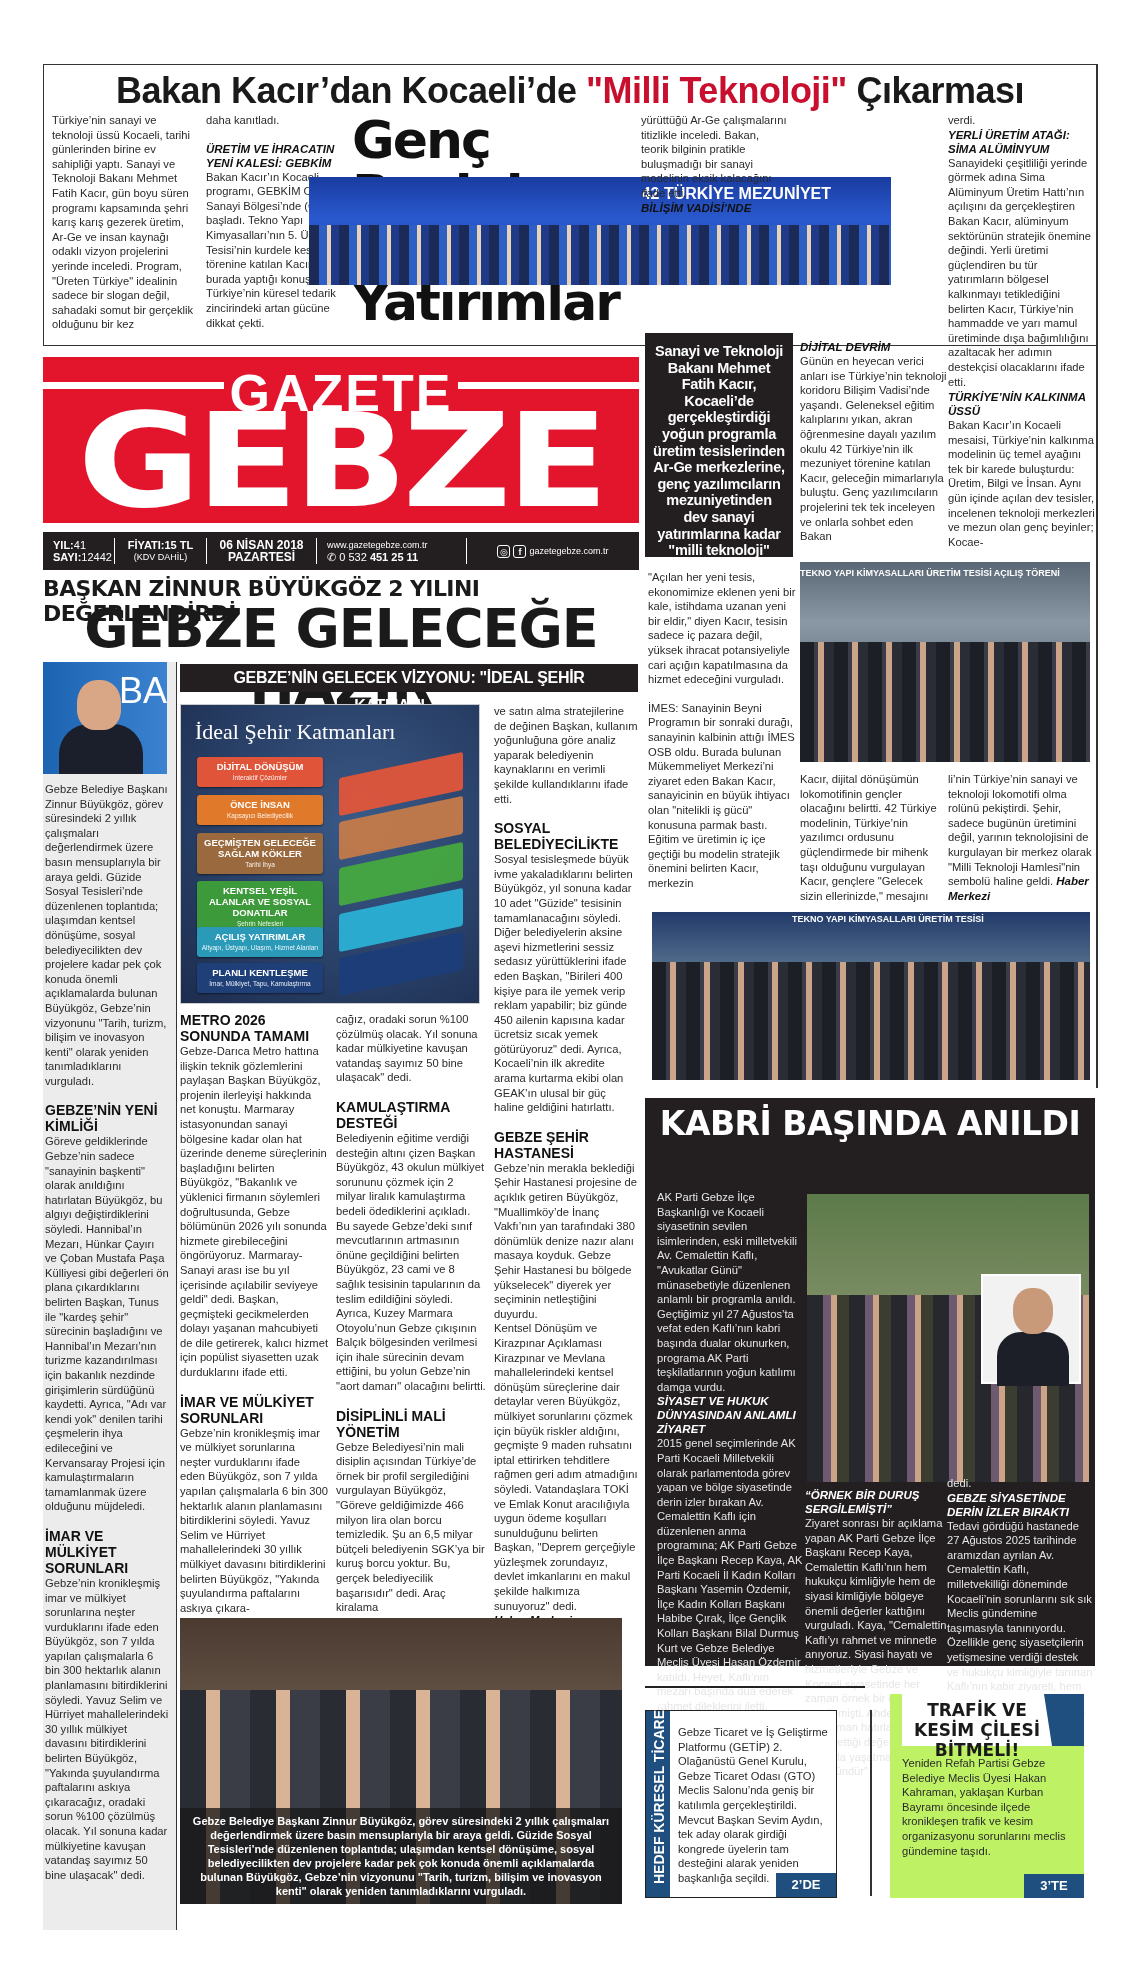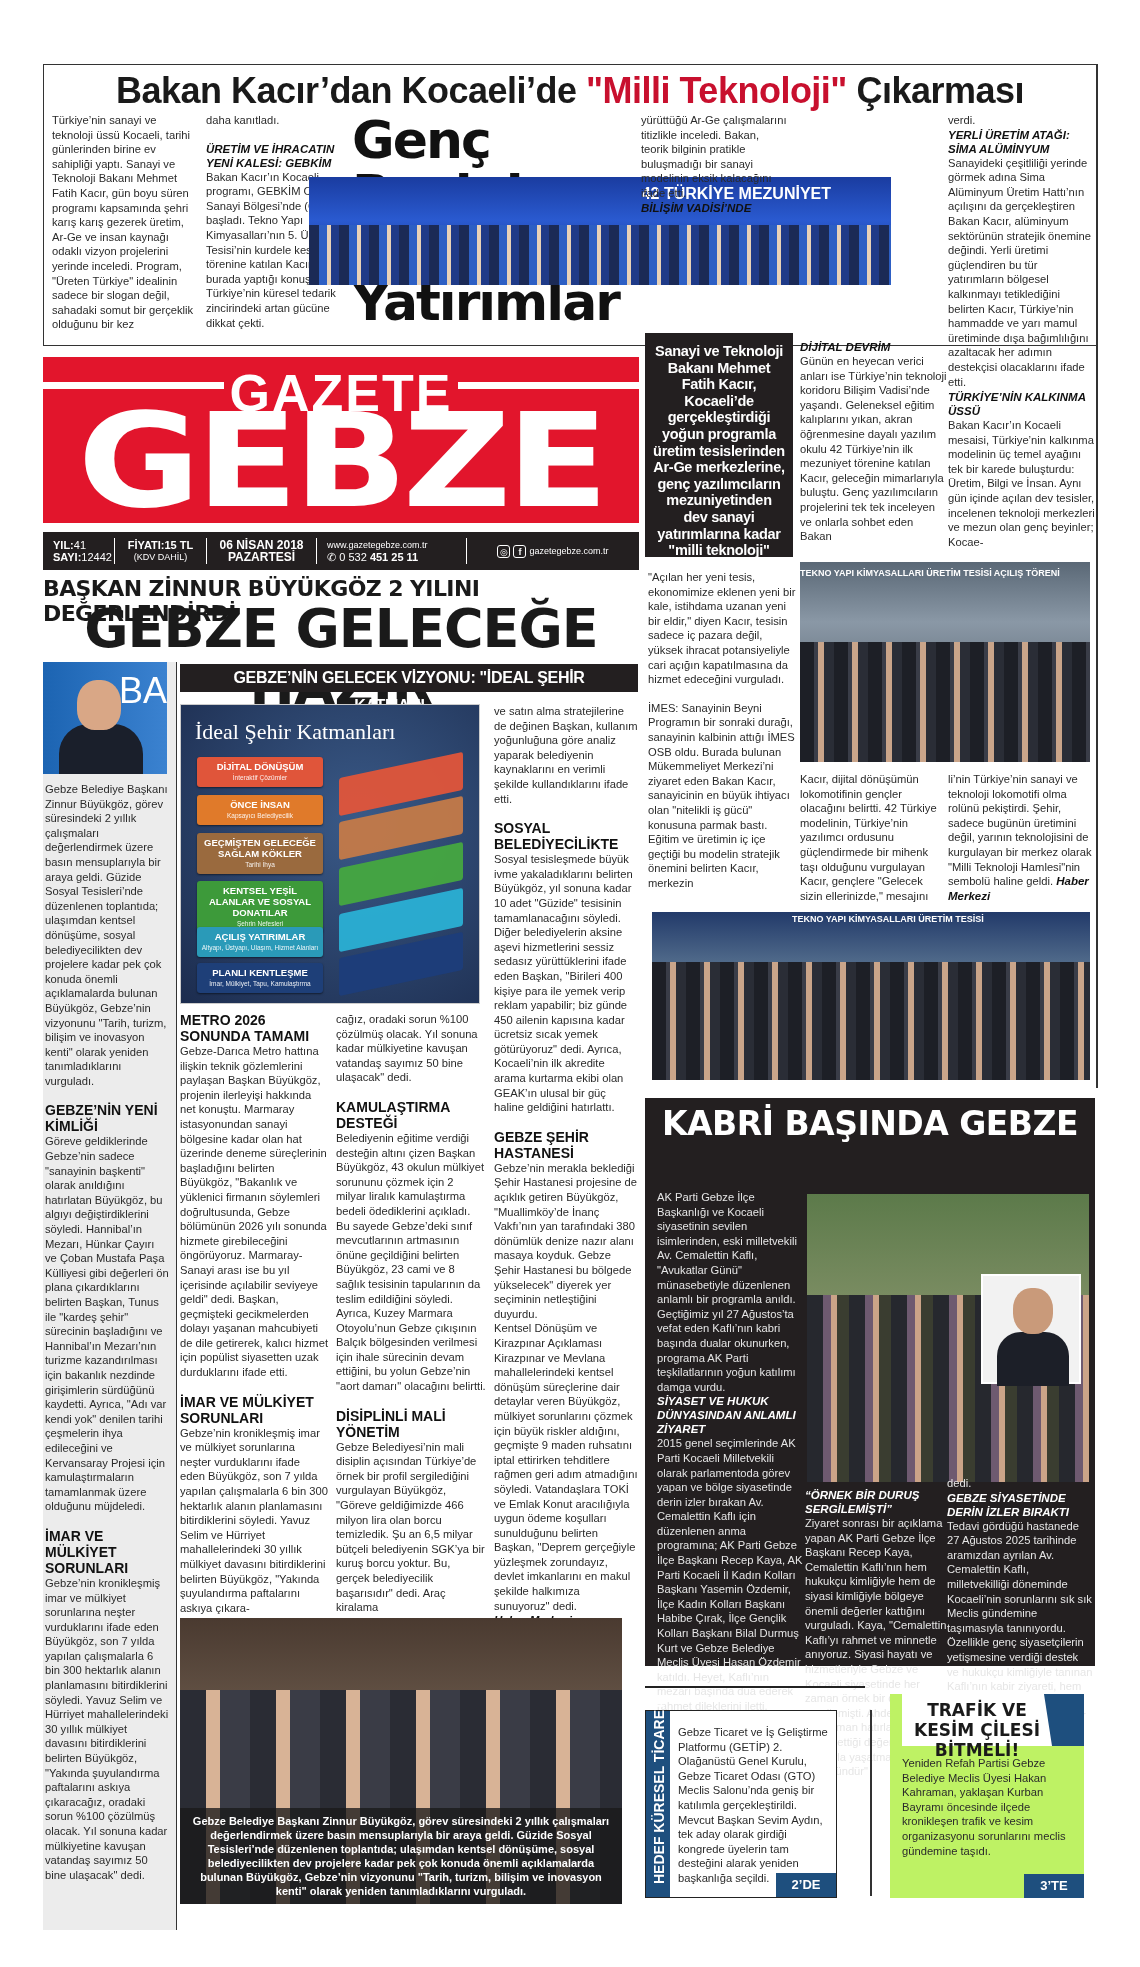--- a/index.html
+++ b/index.html
@@ -243,21 +243,21 @@
   <p>Gebze Belediyesi’nin mali disiplin açısından Türkiye’de örnek bir profil sergilediğini vurgulayan Büyükgöz, "Göreve geldiğimizde 466 milyon lira olan borcu temizledik. Şu an 6,5 milyar bütçeli belediyenin SGK’ya bir kuruş borcu yoktur. Bu, gerçek belediyecilik başarısıdır" dedi. Araç kiralama</p>
 </div>
 
 <div id="photo-bottom" class="abs">
   <div class="crowd" style="height:75%;background:repeating-linear-gradient(90deg,#2a2c34 0 26px,#d8b396 26px 40px,#3a3c46 40px 70px)"></div>
   <div class="cap">Gebze Belediye Başkanı Zinnur Büyükgöz, görev süresindeki 2 yıllık çalışmaları değerlendirmek üzere basın mensuplarıyla bir araya geldi. Güzide Sosyal Tesisleri’nde düzenlenen toplantıda; ulaşımdan kentsel dönüşüme, sosyal belediyecilikten dev projelere kadar pek çok konuda önemli açıklamalarda bulunan Büyükgöz, Gebze’nin vizyonunu "Tarih, turizm, bilişim ve inovasyon kenti" olarak yeniden tanımladıklarını vurguladı.</div>
 </div>
 
 <div id="kafli" class="abs">
   <div class="h">
-    <div>KABRİ BAŞINDA GEBZE</div>
+    <div>KABRİ BAŞINDA ANILDI</div>
   </div>
   <div class="t1 txt">
     <p>AK Parti Gebze İlçe Başkanlığı ve Kocaeli siyasetinin sevilen isimlerinden, eski milletvekili Av. Cemalettin Kaflı, "Avukatlar Günü" münasebetiyle düzenlenen anlamlı bir programla anıldı. Geçtiğimiz yıl 27 Ağustos’ta vefat eden Kaflı’nın kabri başında dualar okunurken, programa AK Parti teşkilatlarının yoğun katılımı damga vurdu.</p>
     <p class="sub">SİYASET VE HUKUK DÜNYASINDAN ANLAMLI ZİYARET</p>
     <p>2015 genel seçimlerinde AK Parti Kocaeli Milletvekili olarak parlamentoda görev yapan ve bölge siyasetinde derin izler bırakan Av. Cemalettin Kaflı için düzenlenen anma programına; AK Parti Gebze İlçe Başkanı Recep Kaya, AK Parti Kocaeli İl Kadın Kolları Başkanı Yasemin Özdemir, İlçe Kadın Kolları Başkanı Habibe Çırak, İlçe Gençlik Kolları Başkanı Bilal Durmuş Kurt ve Gebze Belediye Meclis Üyesi Hasan Özdemir katıldı. Heyet, Kaflı’nın mezarı başında dua ederek rahmet dileklerini iletti.</p>
     <p class="sub">BAŞKAN KAYA:</p>
   </div>
   <div class="ph">
     <div class="crowd" style="height:65%;background:repeating-linear-gradient(90deg,#26282e 0 16px,#6e5a70 16px 24px,#cba488 24px 30px,#3a3d30 30px 42px)"></div>
     <div class="inset">

